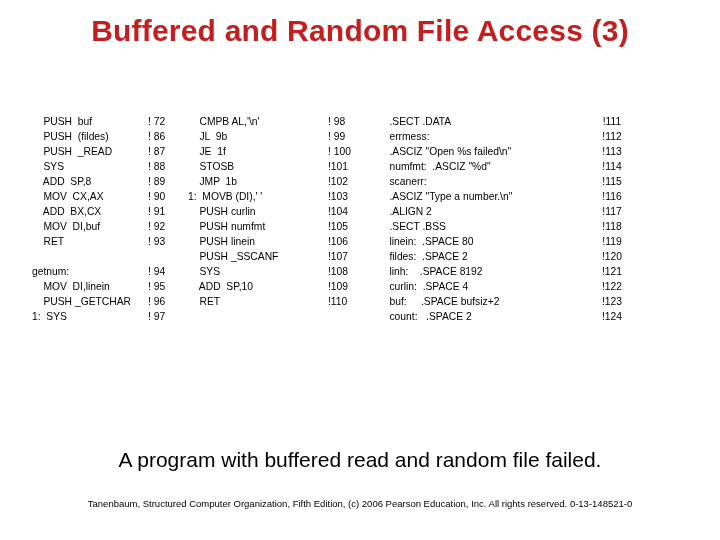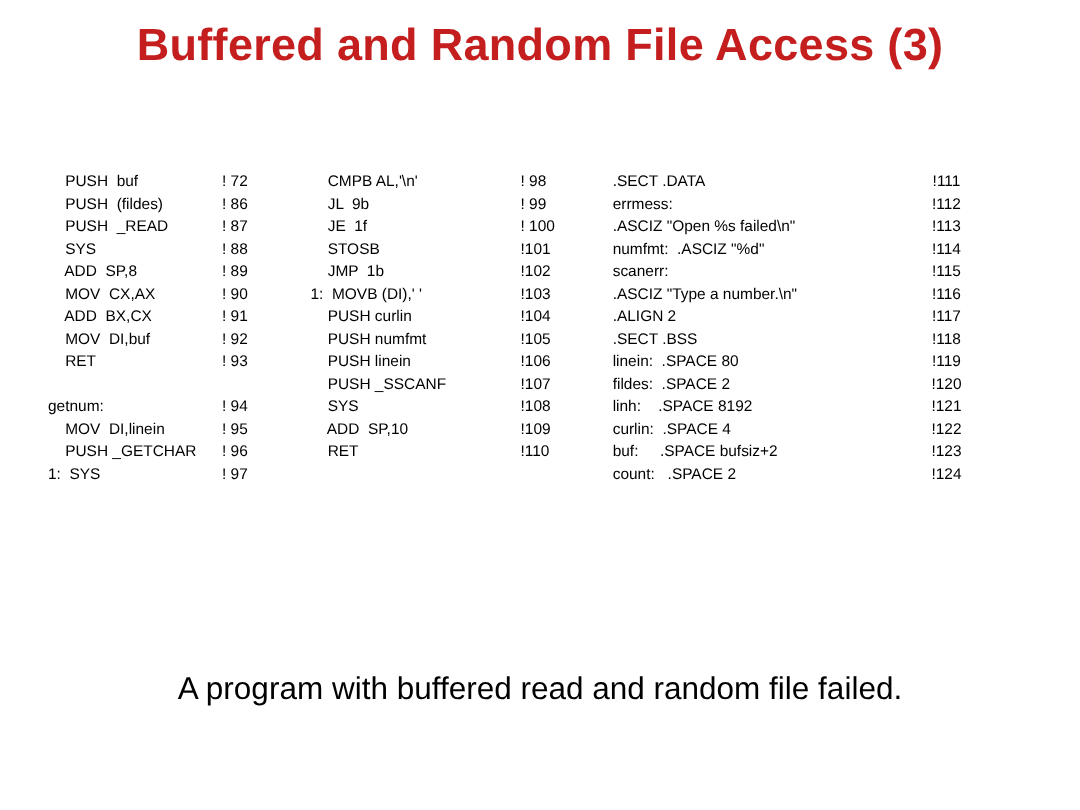--- a/index.html
+++ b/index.html
@@ -38,21 +38,21 @@
   }
   .col {
     font-family: Arial, Helvetica, sans-serif;
     font-size: 10.3px;
     line-height: 15px;
     color: #000;
     white-space: pre;
   }
   .c1 { flex: 0 0 116px; }
   .c2 { flex: 0 0 40px;  }
-  .c3 { flex: 0 0 140px; margin-left: 19px; }
+  .c3 { flex: 0 0 140px; }
   .c4 { flex: 0 0 50px;  }
   .c5 { flex: 0 0 212px; }
   .c6 { flex: 0 0 44px; text-align: center;  }
   .caption {
     position: absolute;
     left: 0;
     width: 720px;
     top: 448px;
     text-align: center;
     font-size: 21px;
@@ -155,14 +155,15 @@
 !119
 !120
 !121
 !122
 !123
 !124</div>
   </div>
 
   <div class="caption">A program with buffered read and random file failed.</div>
 
+  <div class="attribution">Tanenbaum, Structured Computer Organization, Fifth Edition, (c) 2006 Pearson Education, Inc. All rights reserved. 0-13-148521-0</div>
 
 </div>
 
 </body></html>

